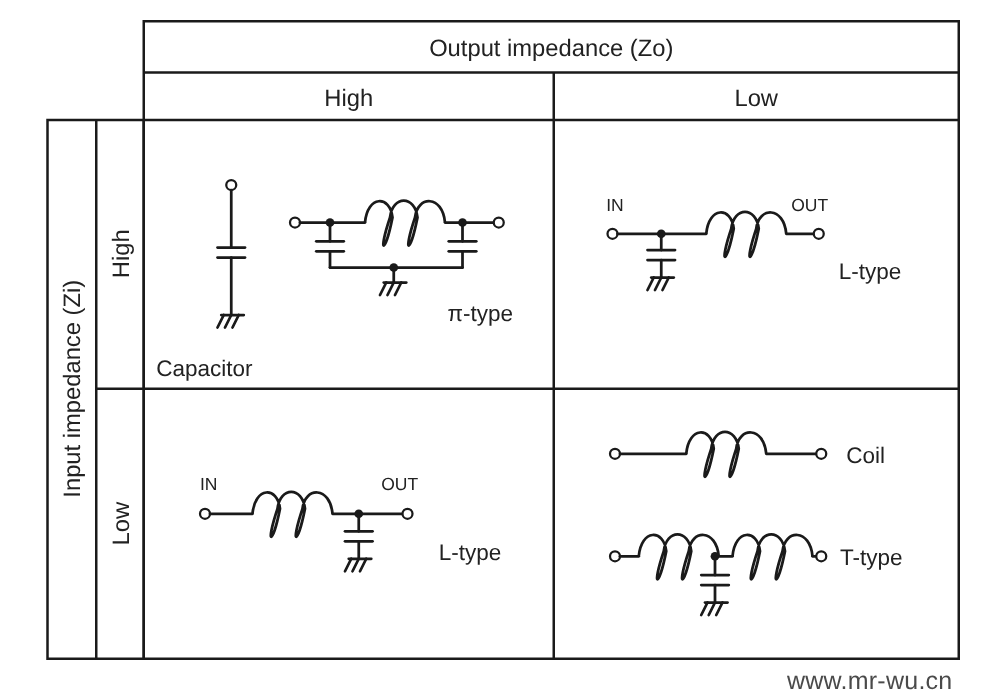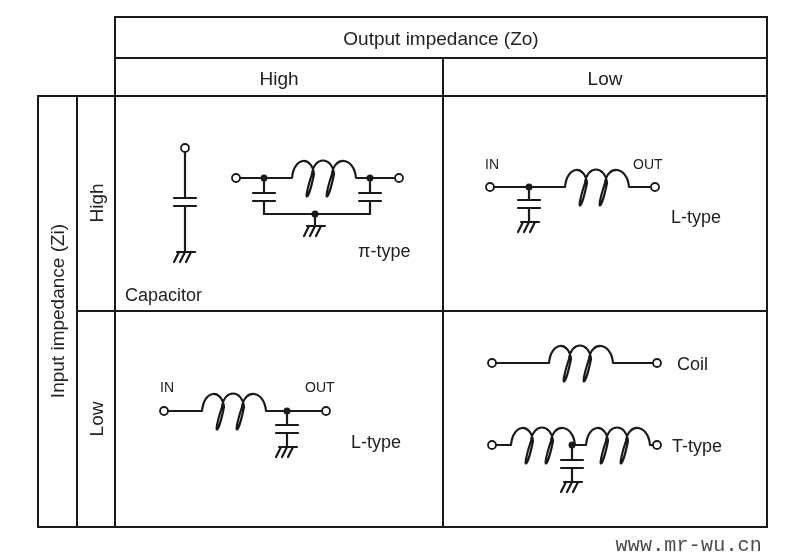--- a/index.html
+++ b/index.html
@@ -9,21 +9,21 @@
   .grid line, .grid rect { stroke: #1a1a1a; stroke-width: 2; fill: none; }
   .wire { stroke: #1a1a1a; stroke-width: 2.2; fill: none; stroke-linecap: round; }
   .coil { stroke: #1a1a1a; stroke-width: 2.2; fill: none; }
   .term { stroke: #1a1a1a; stroke-width: 1.8; fill: #fff; }
   .dot { fill: #1a1a1a; }
   .lbl { font-family: "Liberation Sans", sans-serif; fill: #222; }
   .hdr { font-size: 19px; }
   .cap-lbl { font-size: 18px; }
   .io { font-size: 14px; }
   #watermark { position: absolute; right: 38px; top: 534px; font-size: 20px; color: #4a4a4a;
-               font-family: Liberation Mono, monospace; letter-spacing: 0.2px; }
+               font-family: Liberation Sans, sans-serif; letter-spacing: 0.2px; }
 </style>
 </head>
 <body>
 
 <svg id="diagram" width="800" height="558" viewBox="0 0 800 558">
   <defs>
 
     <g id="coil-sym">
       <path class="coil" d="M0,0 C2,-22 20,-22 22,-4 C16,26 10,26 20,-4 C22,-22 40,-22 42,-4 C36,26 30,26 40,-4 C42,-22 62,-22 64,0"></path>
     </g>

